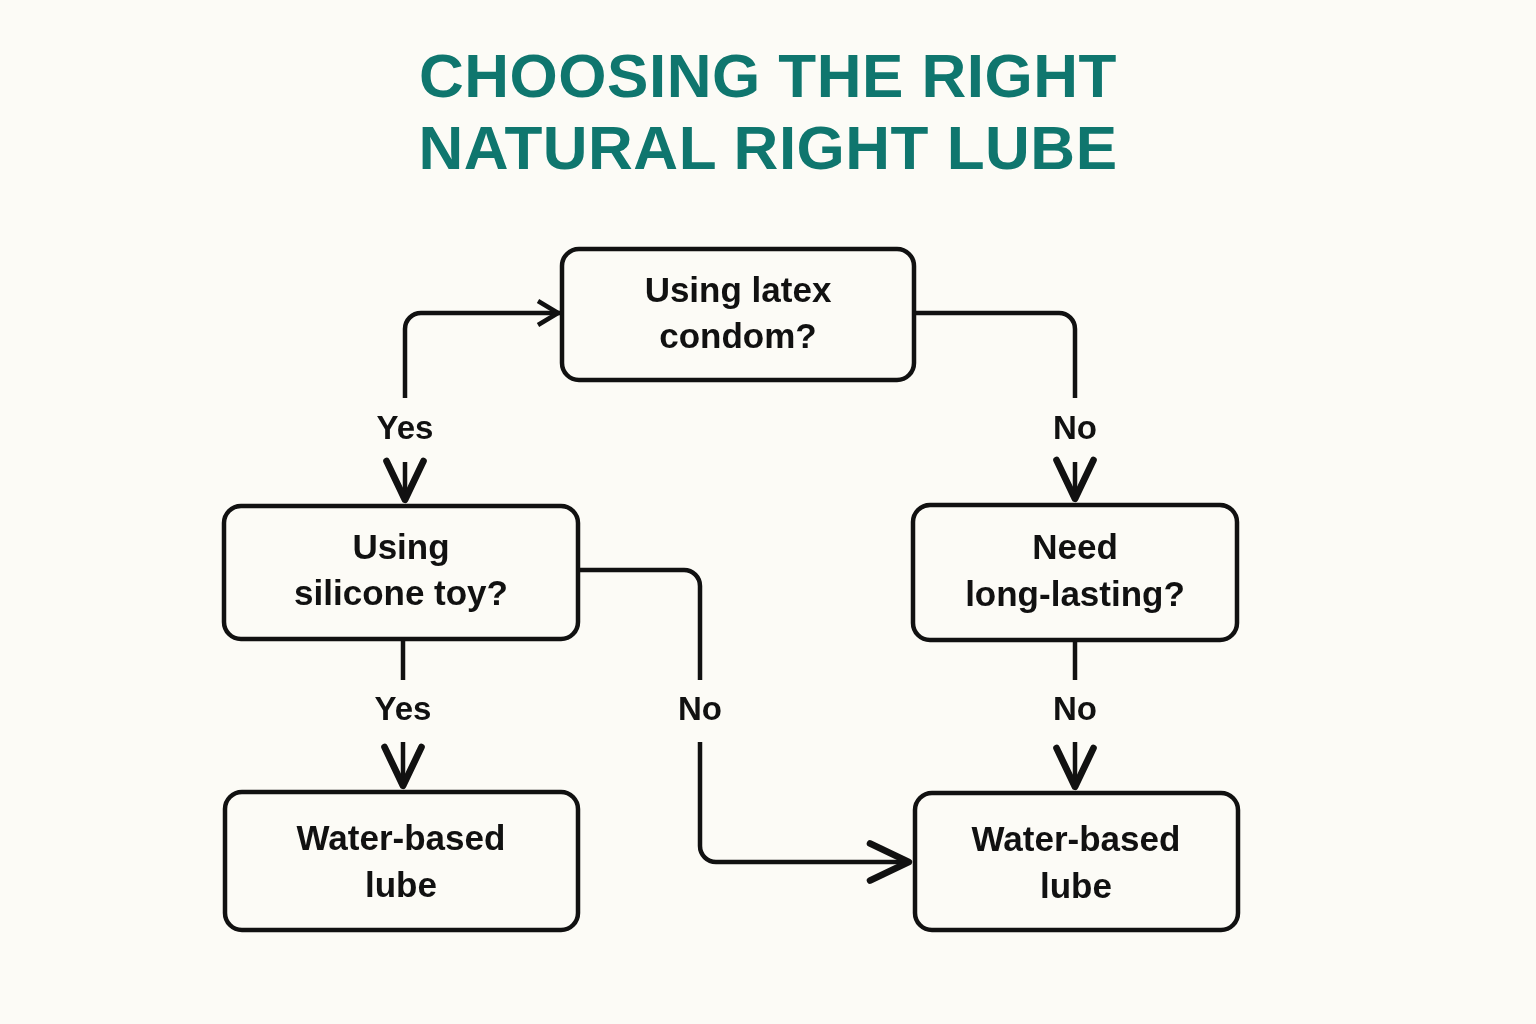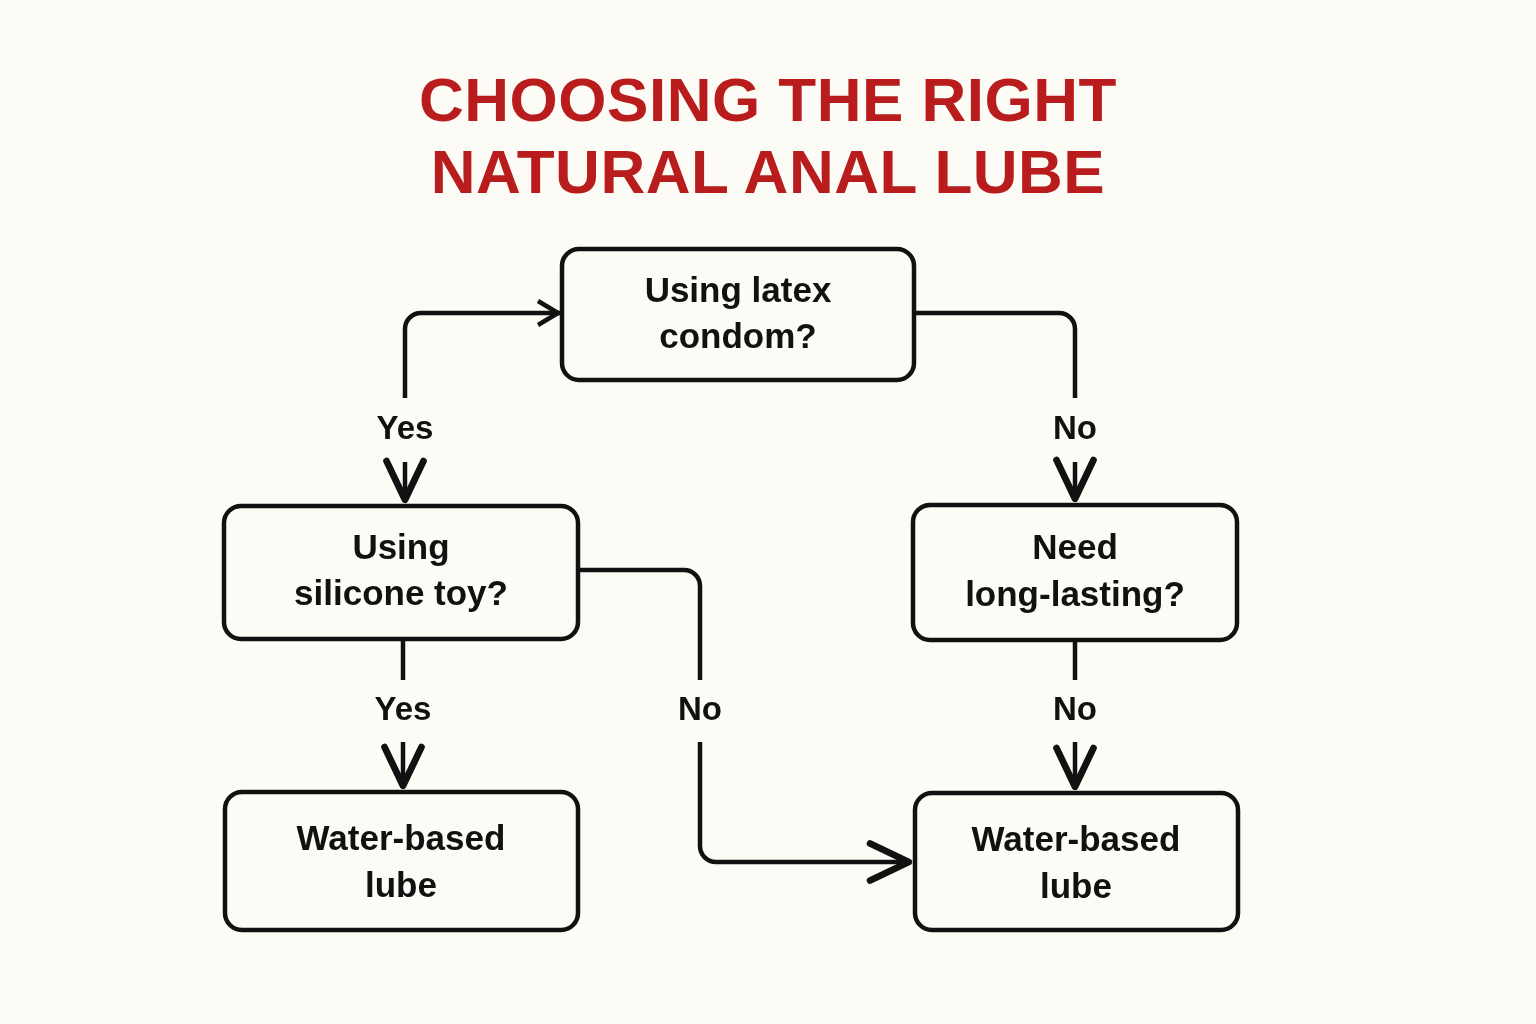--- a/index.html
+++ b/index.html
@@ -15,29 +15,29 @@
     position: relative;
   }
   #stage {
     position: relative;
     width: 1536px;
     height: 1024px;
   }
   #flow-title {
     position: absolute;
     left: 0;
-    top: 64px;
+    top: 40px;
     width: 1536px;
     text-align: center;
     font-family: "Liberation Sans", sans-serif;
     font-weight: bold;
     font-size: 62px;
     line-height: 72px;
     letter-spacing: 0.5px;
-    color: #b91c1c;
+    color: #0f766e;
     white-space: pre-line;
   }
   svg#diagram {
     position: absolute;
     left: 0;
     top: 0;
     width: 1536px;
     height: 1024px;
   }
   .node-rect {
@@ -67,21 +67,21 @@
     fill: #111111;
     text-anchor: middle;
     dominant-baseline: middle;
   }
 </style>
 </head>
 <body>
 
 <div id="stage">
 
-  <div id="flow-title"><span>CHOOSING THE RIGHT</span><br><span>NATURAL ANAL LUBE</span></div>
+  <div id="flow-title"><span>CHOOSING THE RIGHT</span><br><span>NATURAL RIGHT LUBE</span></div>
 
   <svg id="diagram" viewBox="0 0 1536 1024">
     <defs>
       <marker id="arrowhead" markerWidth="11" markerHeight="11" refX="9.2" refY="5.5" orient="auto" markerUnits="strokeWidth">
         <path d="M 1,1.4 L 9.6,5.5 L 1,9.6" fill="none" stroke="#111111" stroke-width="1.5" stroke-linecap="round" stroke-linejoin="round"></path>
       </marker>
     </defs>
 
     <g>
 

